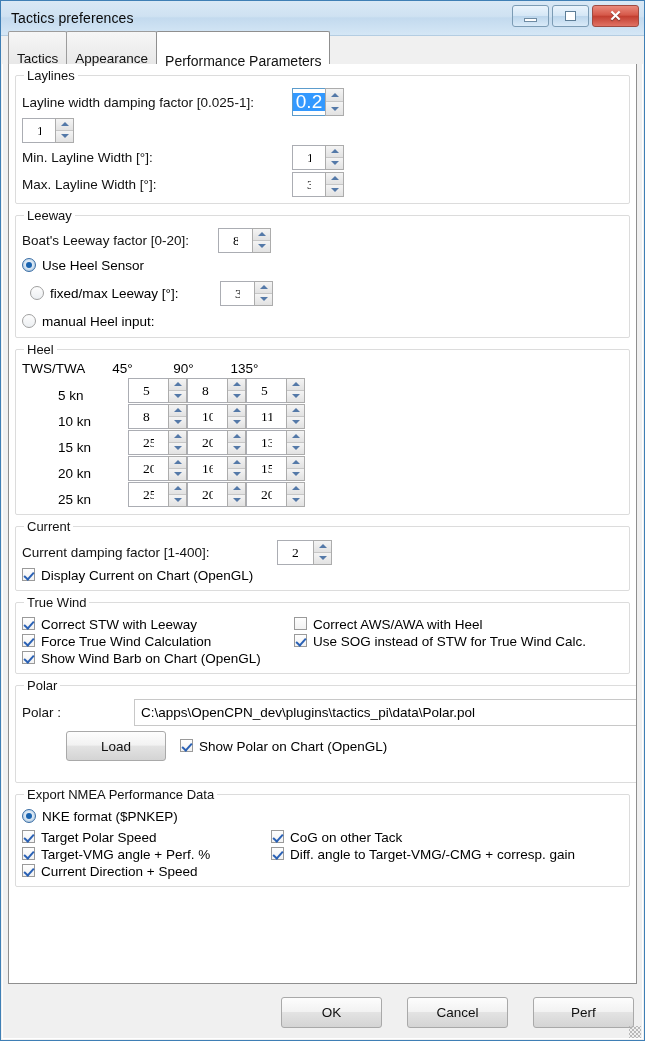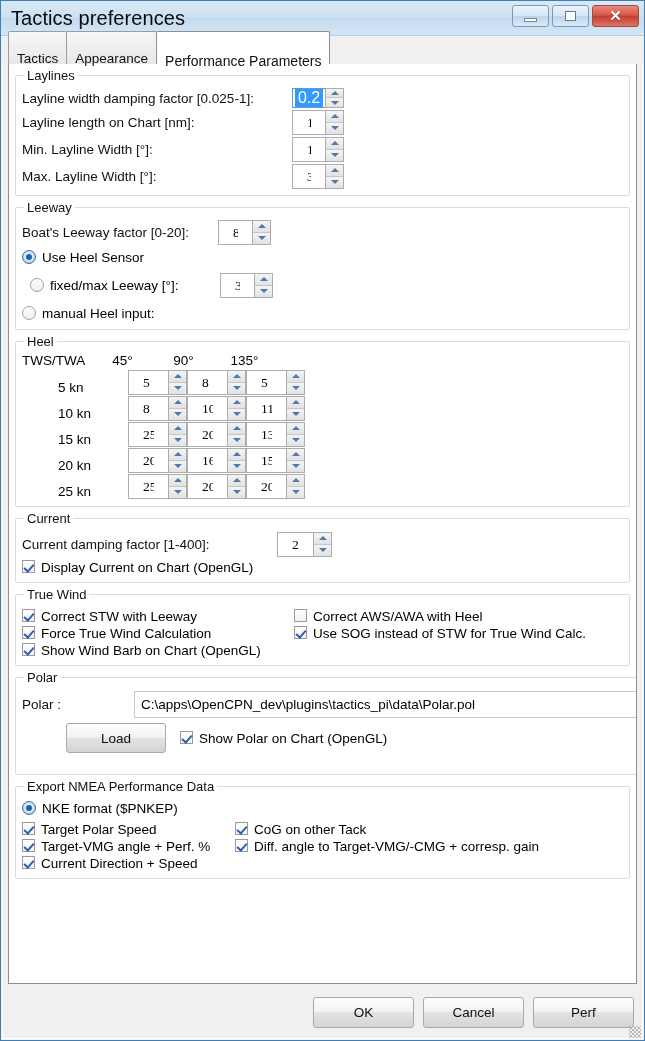--- a/index.html
+++ b/index.html
@@ -38,21 +38,21 @@
     height: 34px;
     flex: 0 0 34px;
     background: linear-gradient(to bottom, #d9e8f5 0%, #cfe2f2 45%, #c3daee 50%, #d5e7f6 100%);
     border-bottom: 1px solid #b4cde2;
     display: flex;
     align-items: center;
     z-index: 2;
   }
   .title-text {
     margin-left: 10px;
-    font-size: 20px;
+    font-size: 14px;
     color: #0a0a0a;
     letter-spacing: 0.1px;
     white-space: nowrap;
   }
   .caption-buttons {
     position: absolute;
     right: 5px; top: 4px;
     display: flex;
     gap: 3px;
   }
@@ -275,21 +275,21 @@
 
   
   .btnbar {
     flex: 0 0 56px;
     height: 56px;
     background: #f0f0f0;
     display: flex;
     align-items: center;
     justify-content: flex-end;
     padding-right: 10px;
-    gap: 9px;
+    gap: 25px;
     position: relative;
   }
   .btnbar .pbtn { width: 101px; height: 31px; }
   .grip {
     position: absolute; right: 3px; bottom: 2px;
     width: 12px; height: 12px;
     background-image:
       radial-gradient(#b0b0b0 40%, transparent 41%),
       radial-gradient(#b0b0b0 40%, transparent 41%);
     background-size: 4px 4px;
@@ -325,36 +325,35 @@
 
   <div class="page">
   <div class="page-inner">
 
     <fieldset class="grp">
       <legend>Laylines</legend>
 
       <div class="row" style="margin:3px 0 2px 0;">
         <div class="lbl" style="width:270px;">Layline width damping factor [0.025-1]:</div>
         <div class="spin">
-          <div style="box-sizing: border-box; height: 20px; width: 33px; border-top: 1px solid rgb(92, 156, 204); border-bottom: 1px solid rgb(92, 156, 204); border-left: 1px solid rgb(92, 156, 204); border-image: initial; border-right: none; background: rgb(255, 255, 255); display: flex; align-items: center; justify-content: center; font-size: 16px;">
+          <div style="box-sizing: border-box; height: 28px; width: 33px; border-top: 1px solid rgb(92, 156, 204); border-bottom: 1px solid rgb(92, 156, 204); border-left: 1px solid rgb(92, 156, 204); border-image: initial; border-right: none; background: rgb(255, 255, 255); display: flex; align-items: center; justify-content: center; font-size: 19px;">
                 <span class="selval" style="padding: 1px 3px; line-height: 16px;">0.2</span>
               </div>
           <div class="spin-btns">
             <div class="up">
                   <i class="tri-up"></i>
                 </div>
             <div class="dn">
                   <i class="tri-dn"></i>
                 </div>
           </div>
         </div>
       </div>
 
       <div class="row" style="margin:2px 0;">
-        <div class="lbl" style="width:270px;">Layline length on Chart [nm]:</div>
         <div class="spin">
           <input style="width: 33px; text-align: center;" value="10">
           <div class="spin-btns">
             <div class="up">
                   <i class="tri-up"></i>
                 </div>
             <div class="dn">
                   <i class="tri-dn"></i>
                 </div>
           </div>
@@ -701,21 +700,21 @@
         </div>
       </div>
     </fieldset>
 
     <fieldset class="grp">
       <legend>Export NMEA Performance Data</legend>
       <div class="chkline" style="margin:5px 0 4px 0;">
         <span class="rb checked"></span>
         <span class="t">NKE format ($PNKEP)</span>
       </div>
-      <div class="row" style="align-items:flex-start;">
+      <div class="row" style="align-items:flex-start;gap:36px;">
         <div style="width:213px;">
           <div class="chkline">
             <span class="cb checked"></span>
             <span class="t">Target Polar Speed</span>
           </div>
           <div class="chkline">
             <span class="cb checked"></span>
             <span class="t">Target-VMG angle + Perf. %</span>
           </div>
           <div class="chkline">

